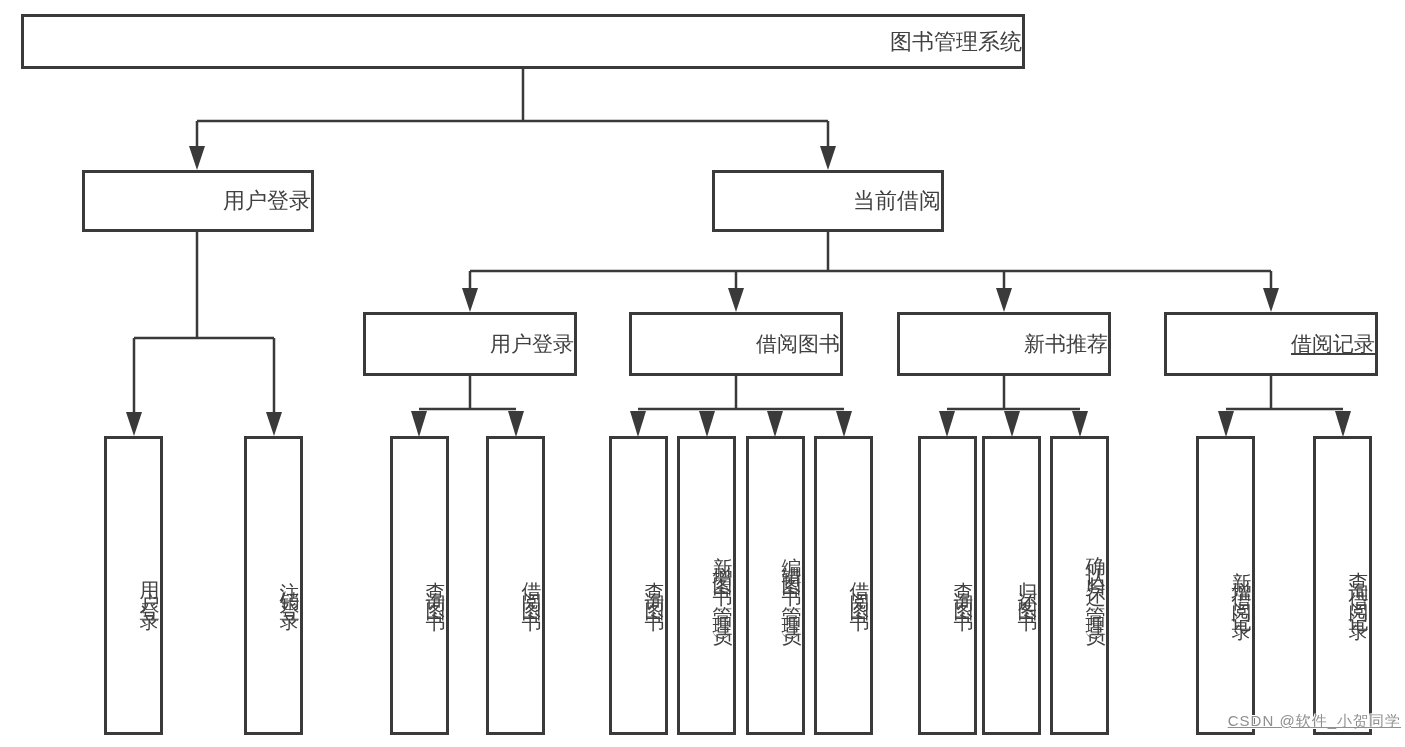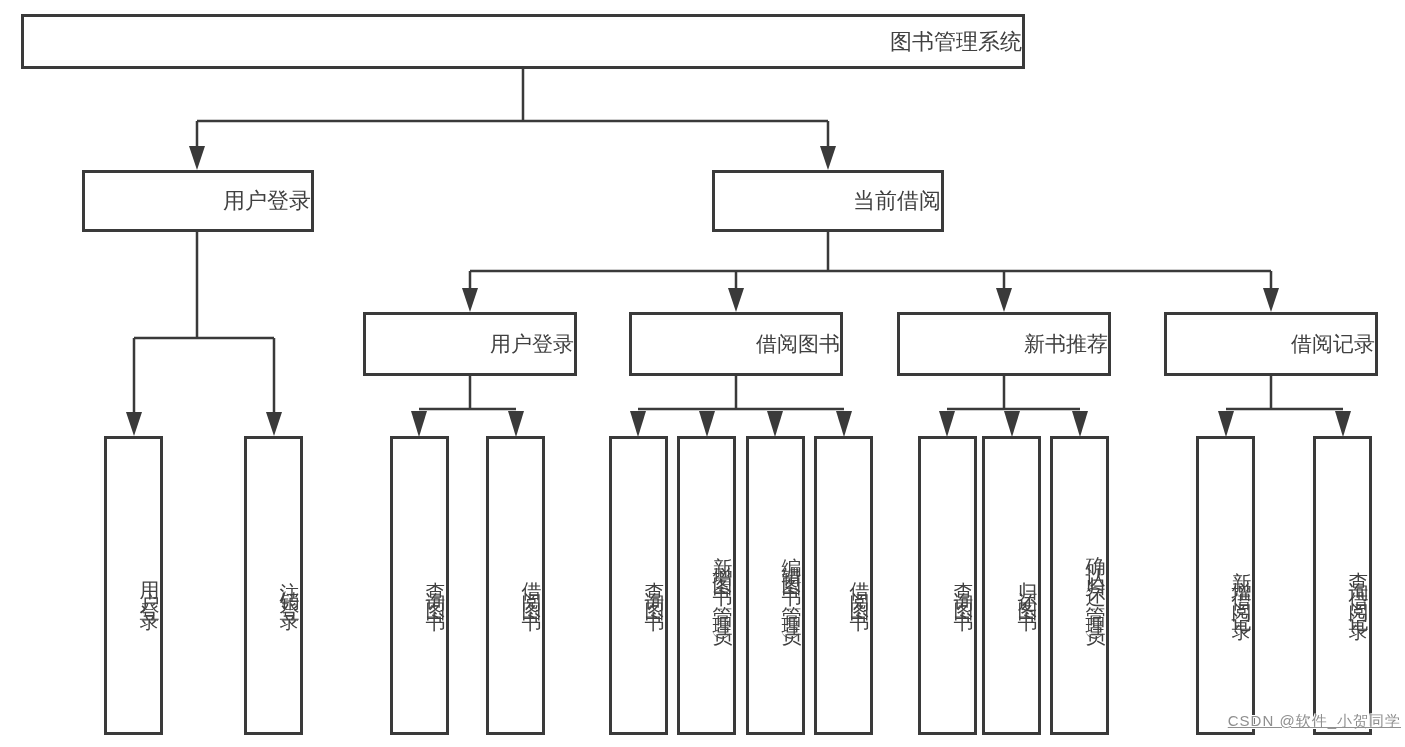--- a/index.html
+++ b/index.html
@@ -88,21 +88,21 @@
 
   <div class="box l3" style="left:363px;">
     <span>用户登录</span>
   </div>
   <div class="box l3" style="left:629px;">
     <span>借阅图书</span>
   </div>
   <div class="box l3" style="left:897px;">
     <span>新书推荐</span>
   </div>
-  <div class="box l3" style="left:1164px;">
+  <div class="box l3" style="left:1164px;text-decoration:underline;">
     <span>借阅记录</span>
   </div>
 
   <div class="box leaf" style="left:104px;">
     <span>用户登录</span>
   </div>
   <div class="box leaf" style="left:244px;">
     <span>注销登录</span>
   </div>
 

